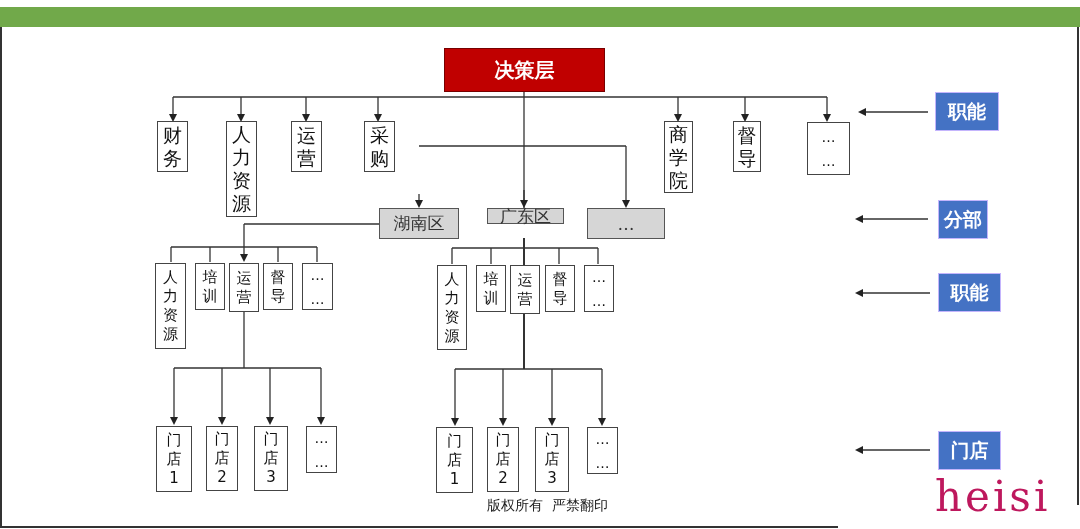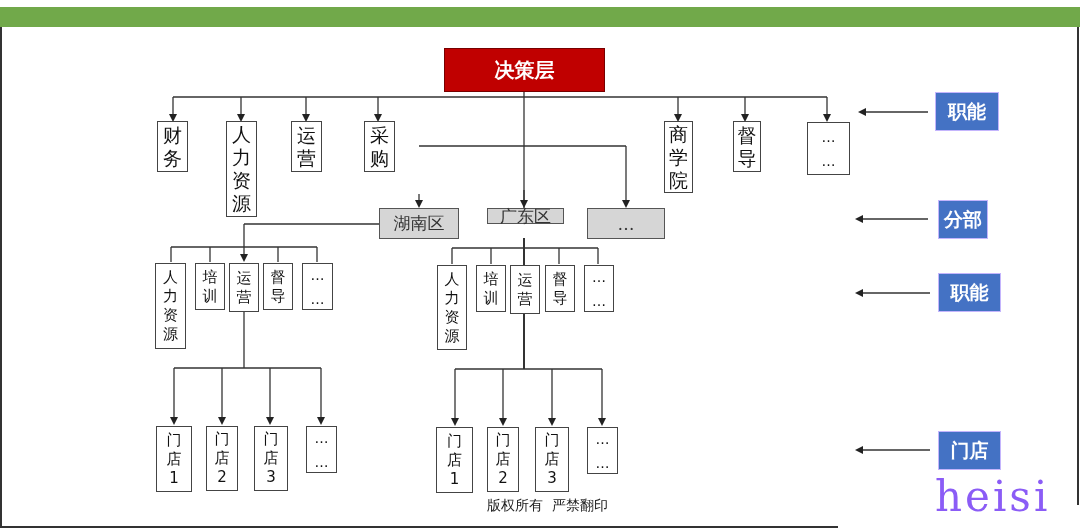--- a/index.html
+++ b/index.html
@@ -35,21 +35,21 @@
   .label {
     position: absolute; box-sizing: border-box; background: #4472c4; border: 1px solid #c4b5fd;
     color: #fff; font-weight: bold; font-size: 19px;
     display: flex; align-items: center; justify-content: center;
   }
   .footer {
     position: absolute; left: 487px; top: 497px; font-size: 14px; color: #222; white-space: pre;
   }
   .watermark {
     position: absolute; left: 935px; top: 472px; font-family: "DejaVu Serif", serif;
-    font-size: 42px; color: #8b5cf6; letter-spacing: 3px;
+    font-size: 42px; color: #be185d; letter-spacing: 3px;
   }
 </style>
 </head>
 <body>
 
 <div class="topbar"></div>
 <div class="frame-left"></div>
 <div class="frame-right"></div>
 <div class="frame-bottom"></div>
 

